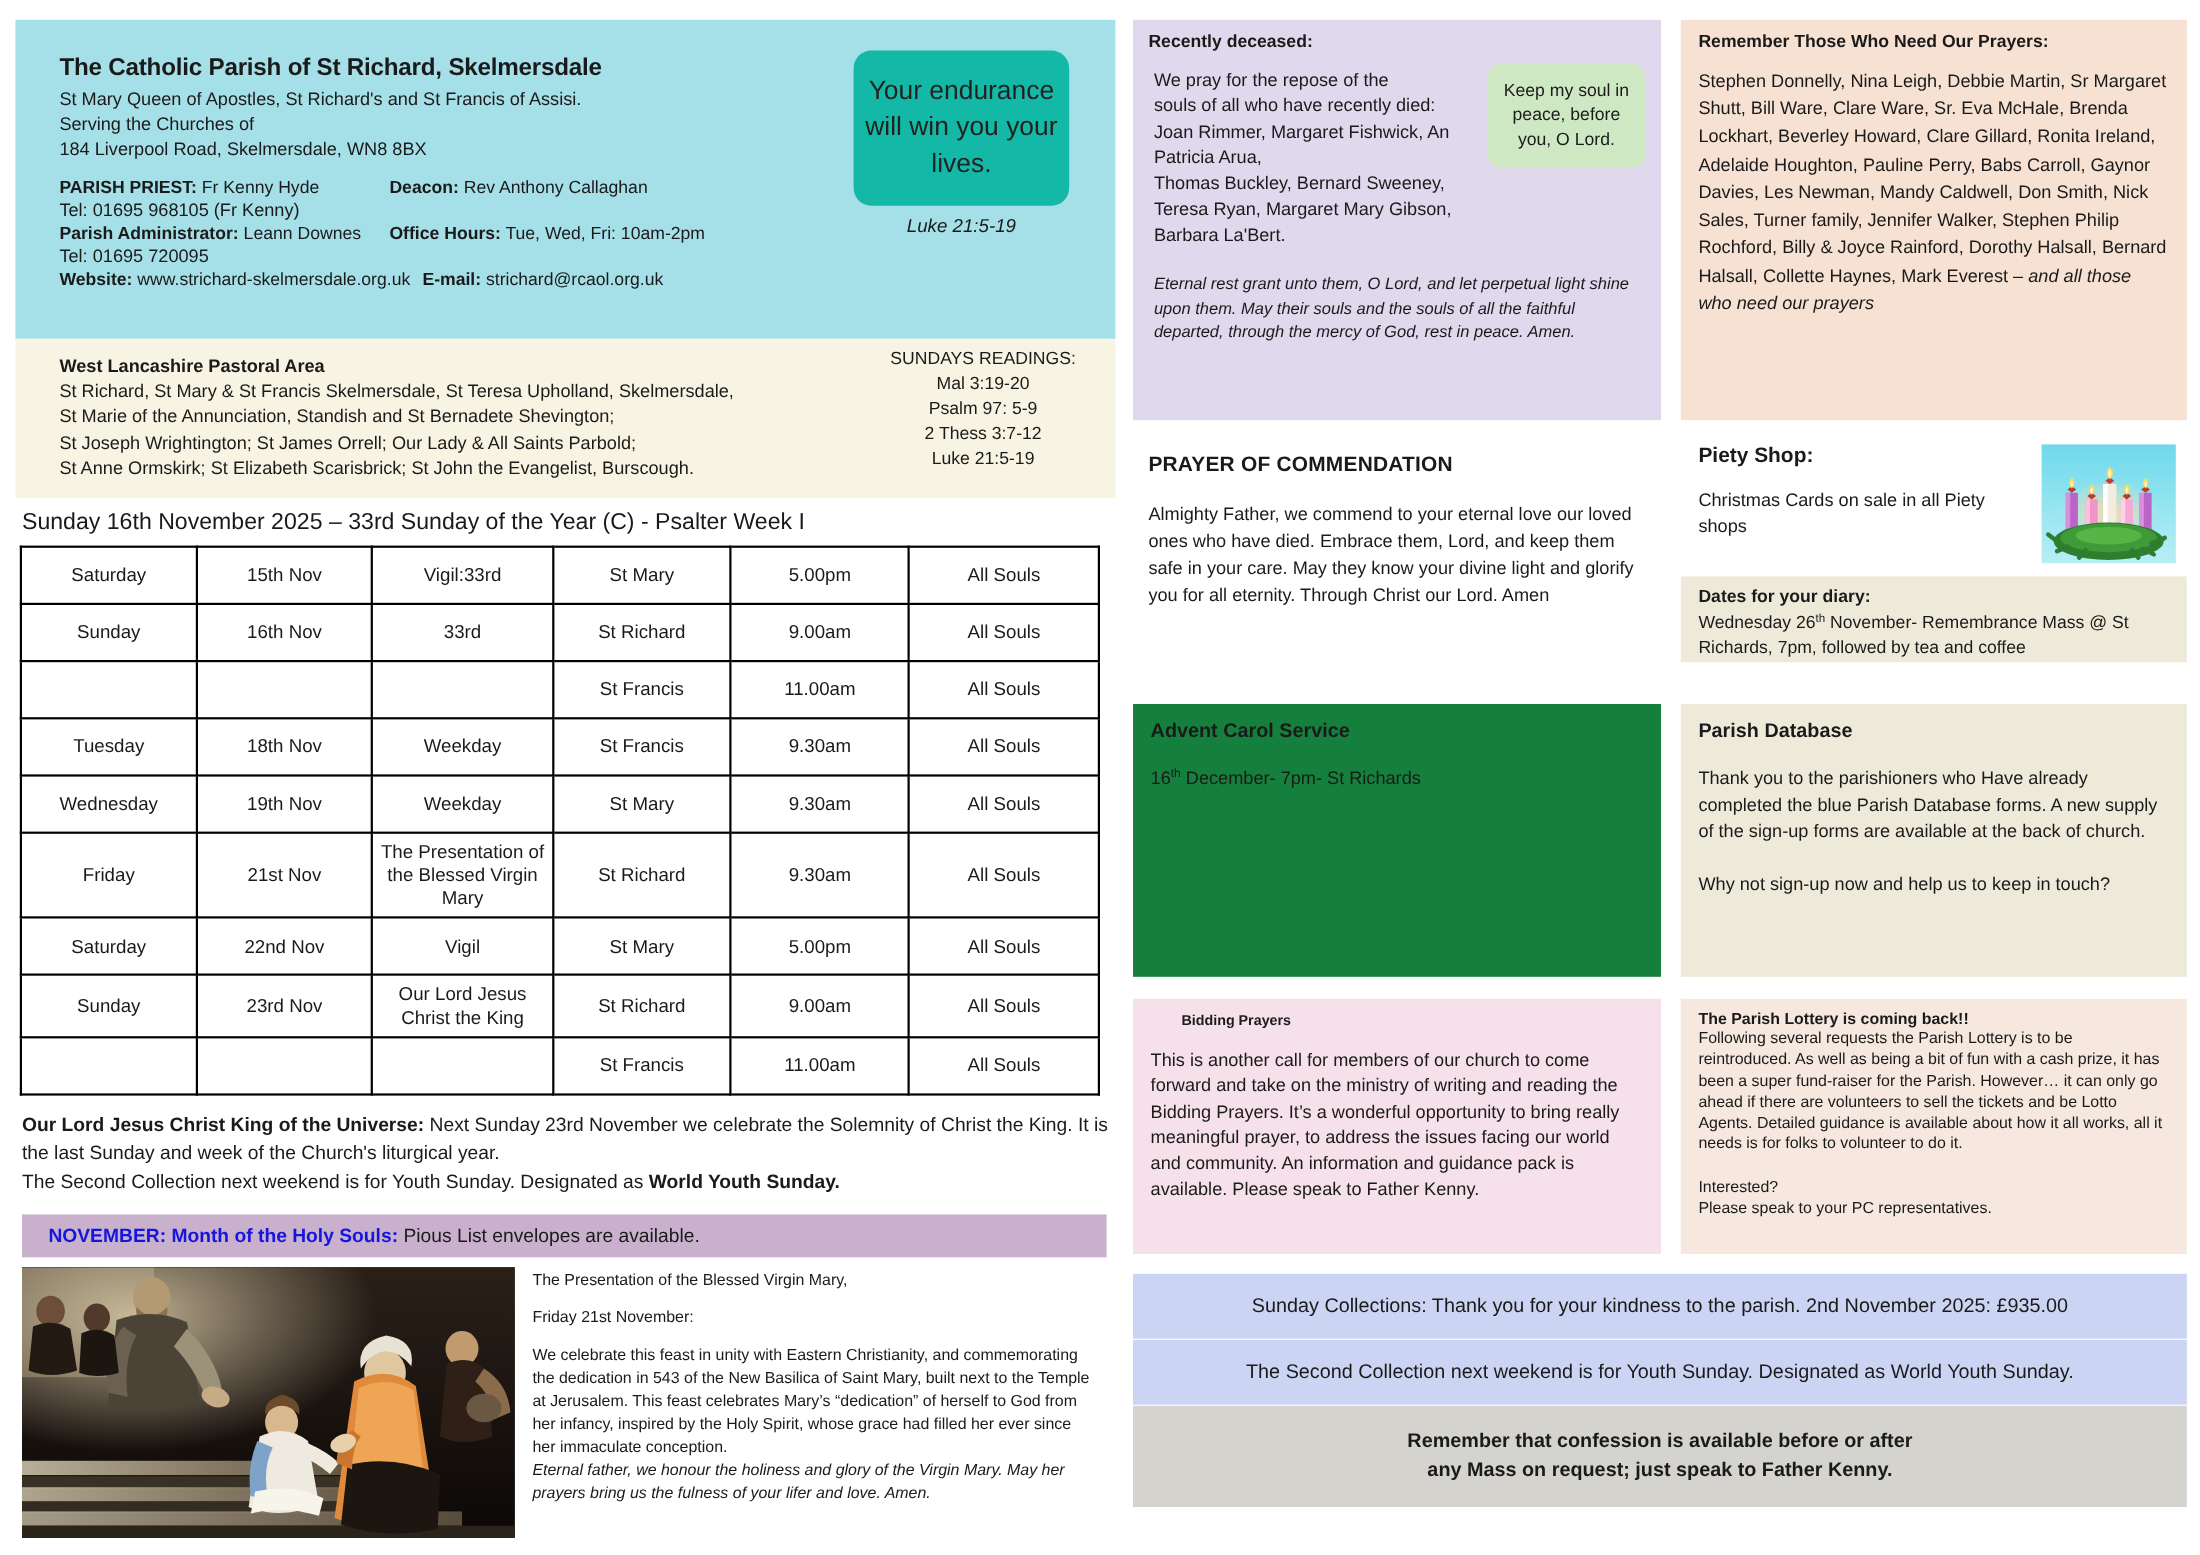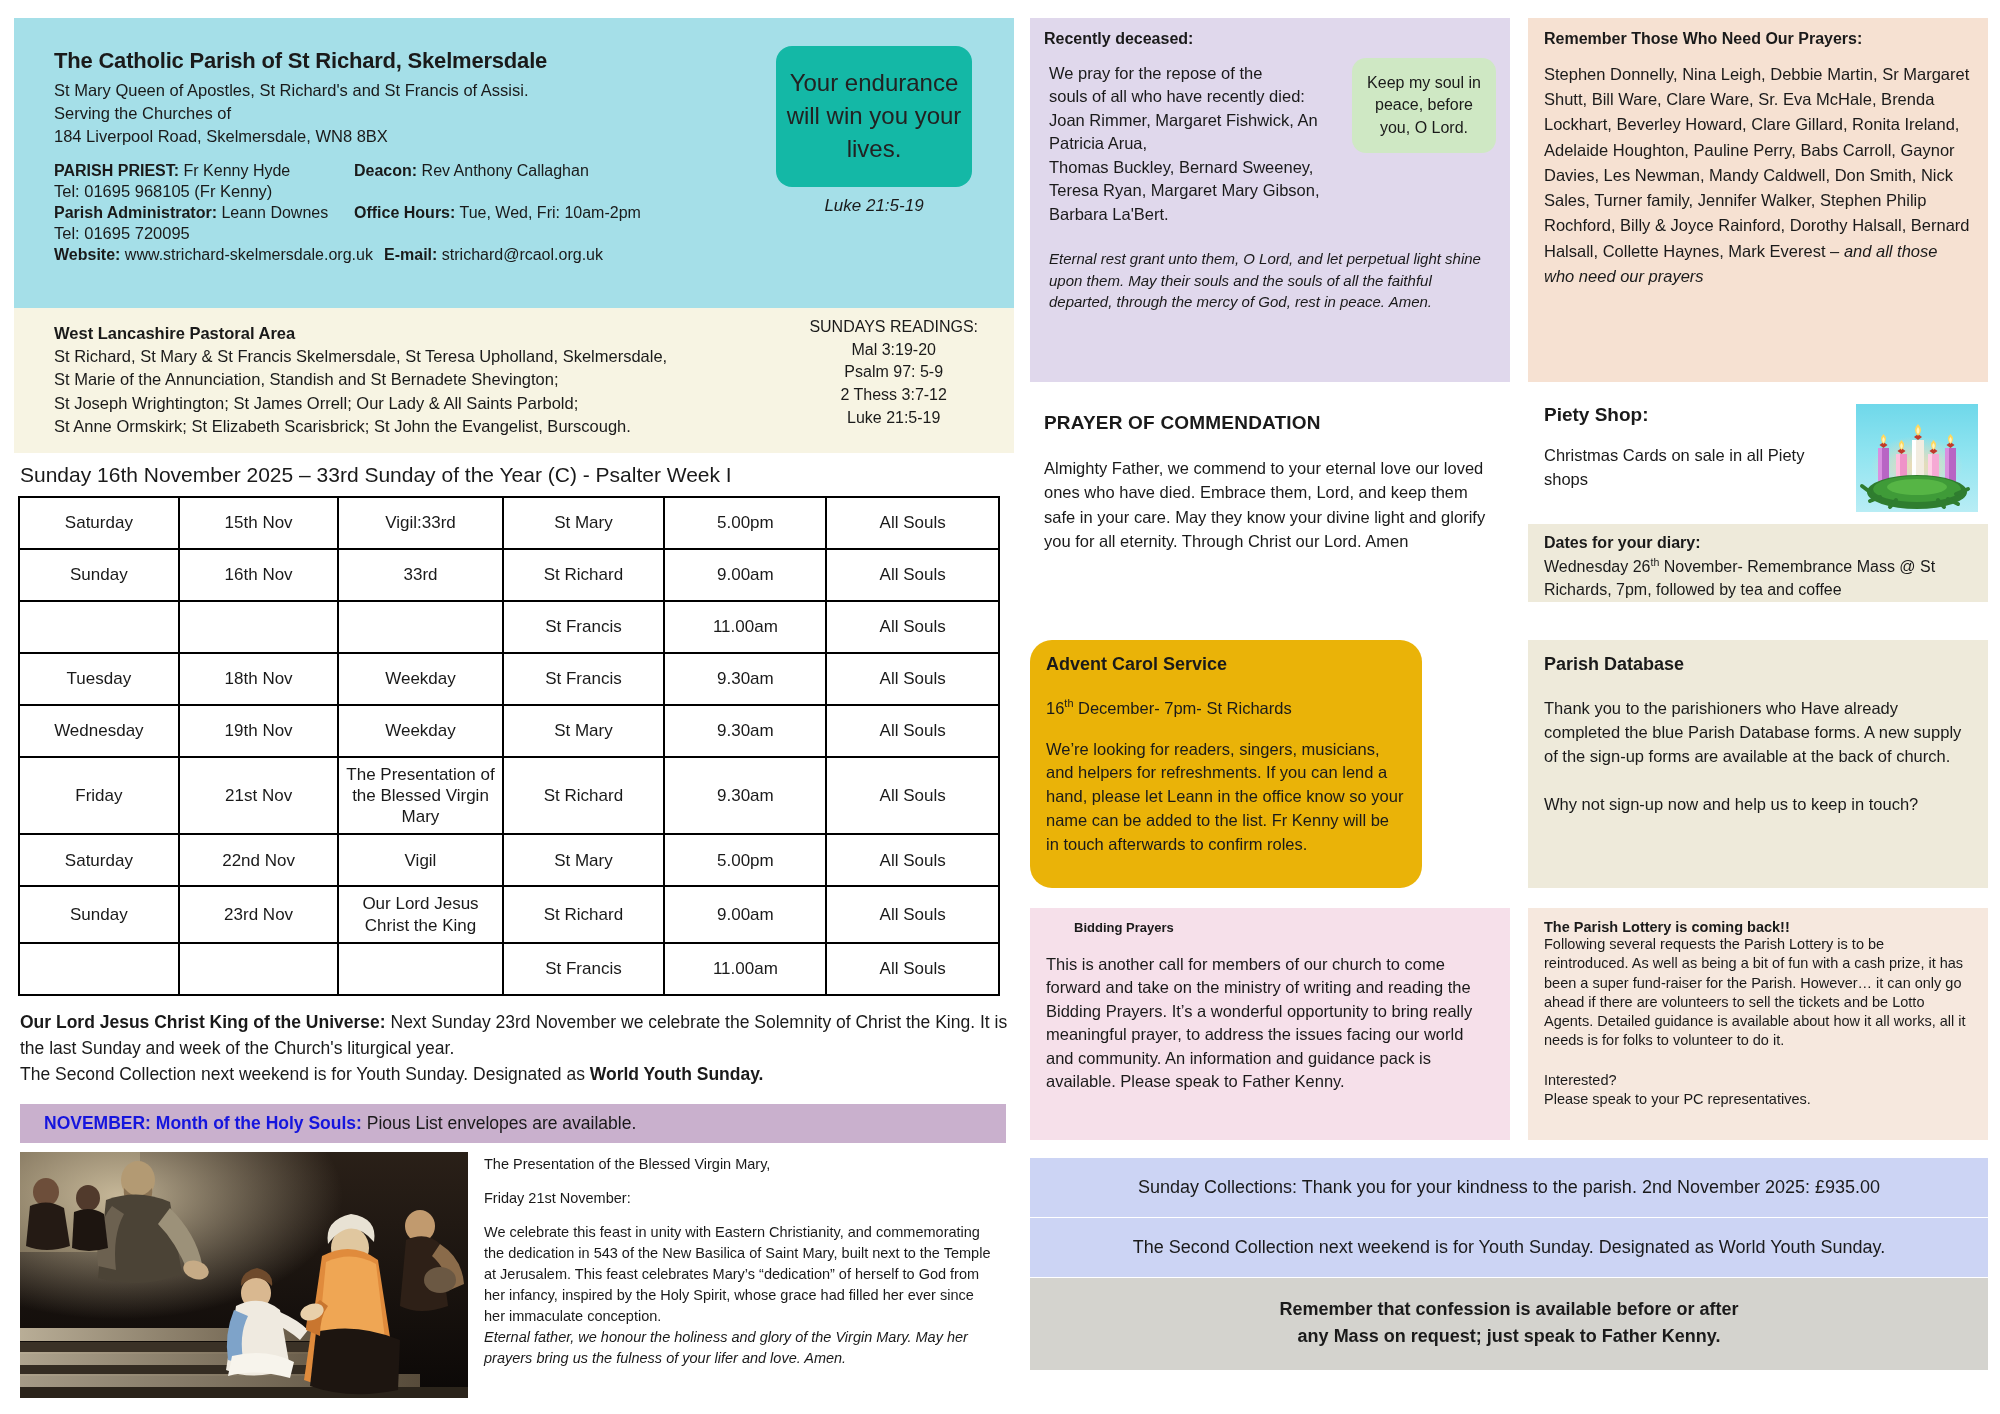--- a/index.html
+++ b/index.html
@@ -115,22 +115,22 @@
   }
 
   .diary-box {
     left: 1528px; top: 524px; width: 460px; background: #eeeada;
     padding: 10px 16px 12px 16px; height: 78px;
   }
   .diary-h { font-weight: bold; font-size: 16px; }
   .diary-p { font-size: 16px; line-height: 1.4; margin-top: 3px; }
 
   .carol-box {
-    left: 1030px; top: 640px; width: 392px; background: #eab308;
-    padding: 14px 16px 16px 16px; height: 248px; border-radius: 22px;
+    left: 1030px; top: 640px; width: 480px; background: #15803d;
+    padding: 14px 16px 16px 16px; height: 248px;
   }
   .carol-h { font-weight: bold; font-size: 18px; }
   .carol-date { font-size: 16.5px; margin-top: 22px; }
   .carol-p { font-size: 16.5px; line-height: 1.45; margin-top: 20px; }
 
   .db-box {
     left: 1528px; top: 640px; width: 460px; background: #eeeada;
     padding: 14px 16px 16px 16px; height: 248px;
   }
   .db-h { font-weight: bold; font-size: 18px; }
@@ -474,21 +474,20 @@
   </div>
 
   <div class="rc diary-box">
     <div class="diary-h">Dates for your diary:</div>
     <div class="diary-p"><span>Wednesday 26</span><sup>th</sup><span> November- Remembrance Mass @ St Richards, 7pm, followed by tea and coffee</span></div>
   </div>
 
   <div class="rc carol-box">
     <div class="carol-h">Advent Carol Service</div>
     <div class="carol-date"><span>16</span><sup>th</sup><span> December- 7pm- St Richards</span></div>
-    <div class="carol-p">We’re looking for readers, singers, musicians, and helpers for refreshments. If you can lend a hand, please let Leann in the office know so your name can be added to the list. Fr Kenny will be in touch afterwards to confirm roles.</div>
   </div>
 
   <div class="rc db-box">
     <div class="db-h">Parish Database</div>
     <div class="db-p">Thank you to the parishioners who Have already completed the blue Parish Database forms. A new supply of the sign-up forms are available at the back of church.</div>
     <div class="db-p2">Why not sign-up now and help us to keep in touch?</div>
   </div>
 
   <div class="rc bidding-box">
     <div class="bid-h">Bidding Prayers</div>

